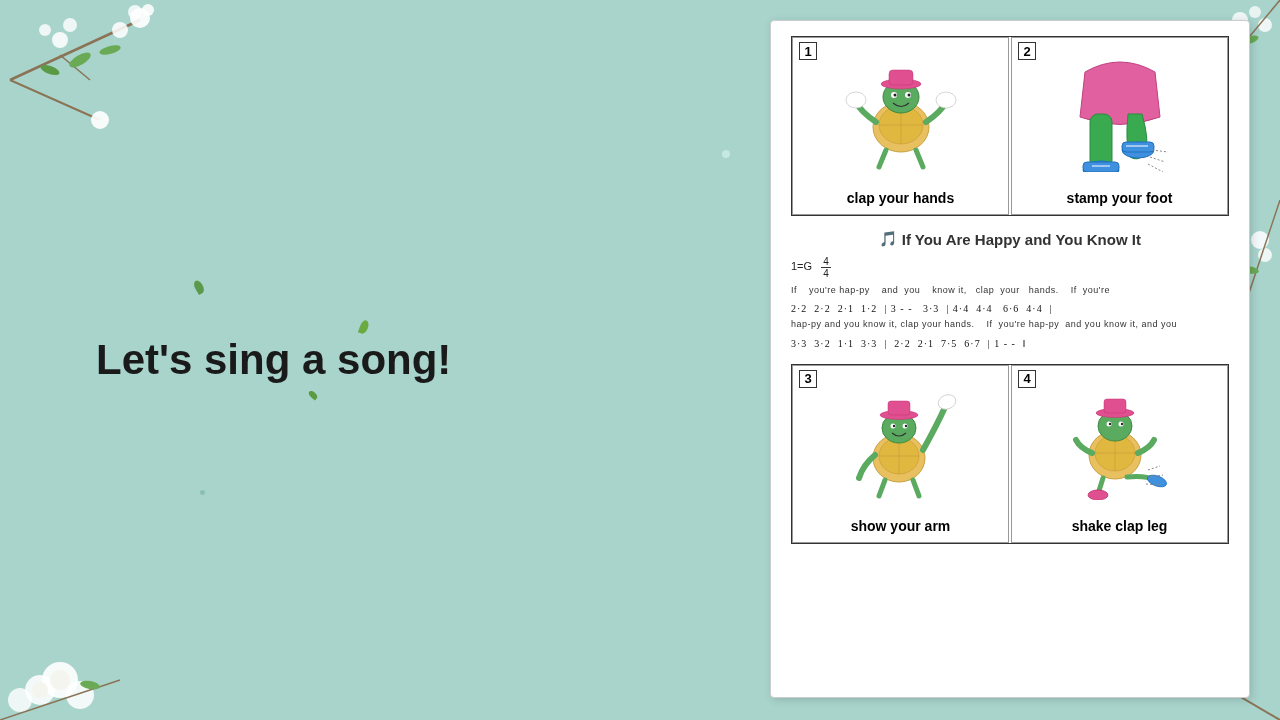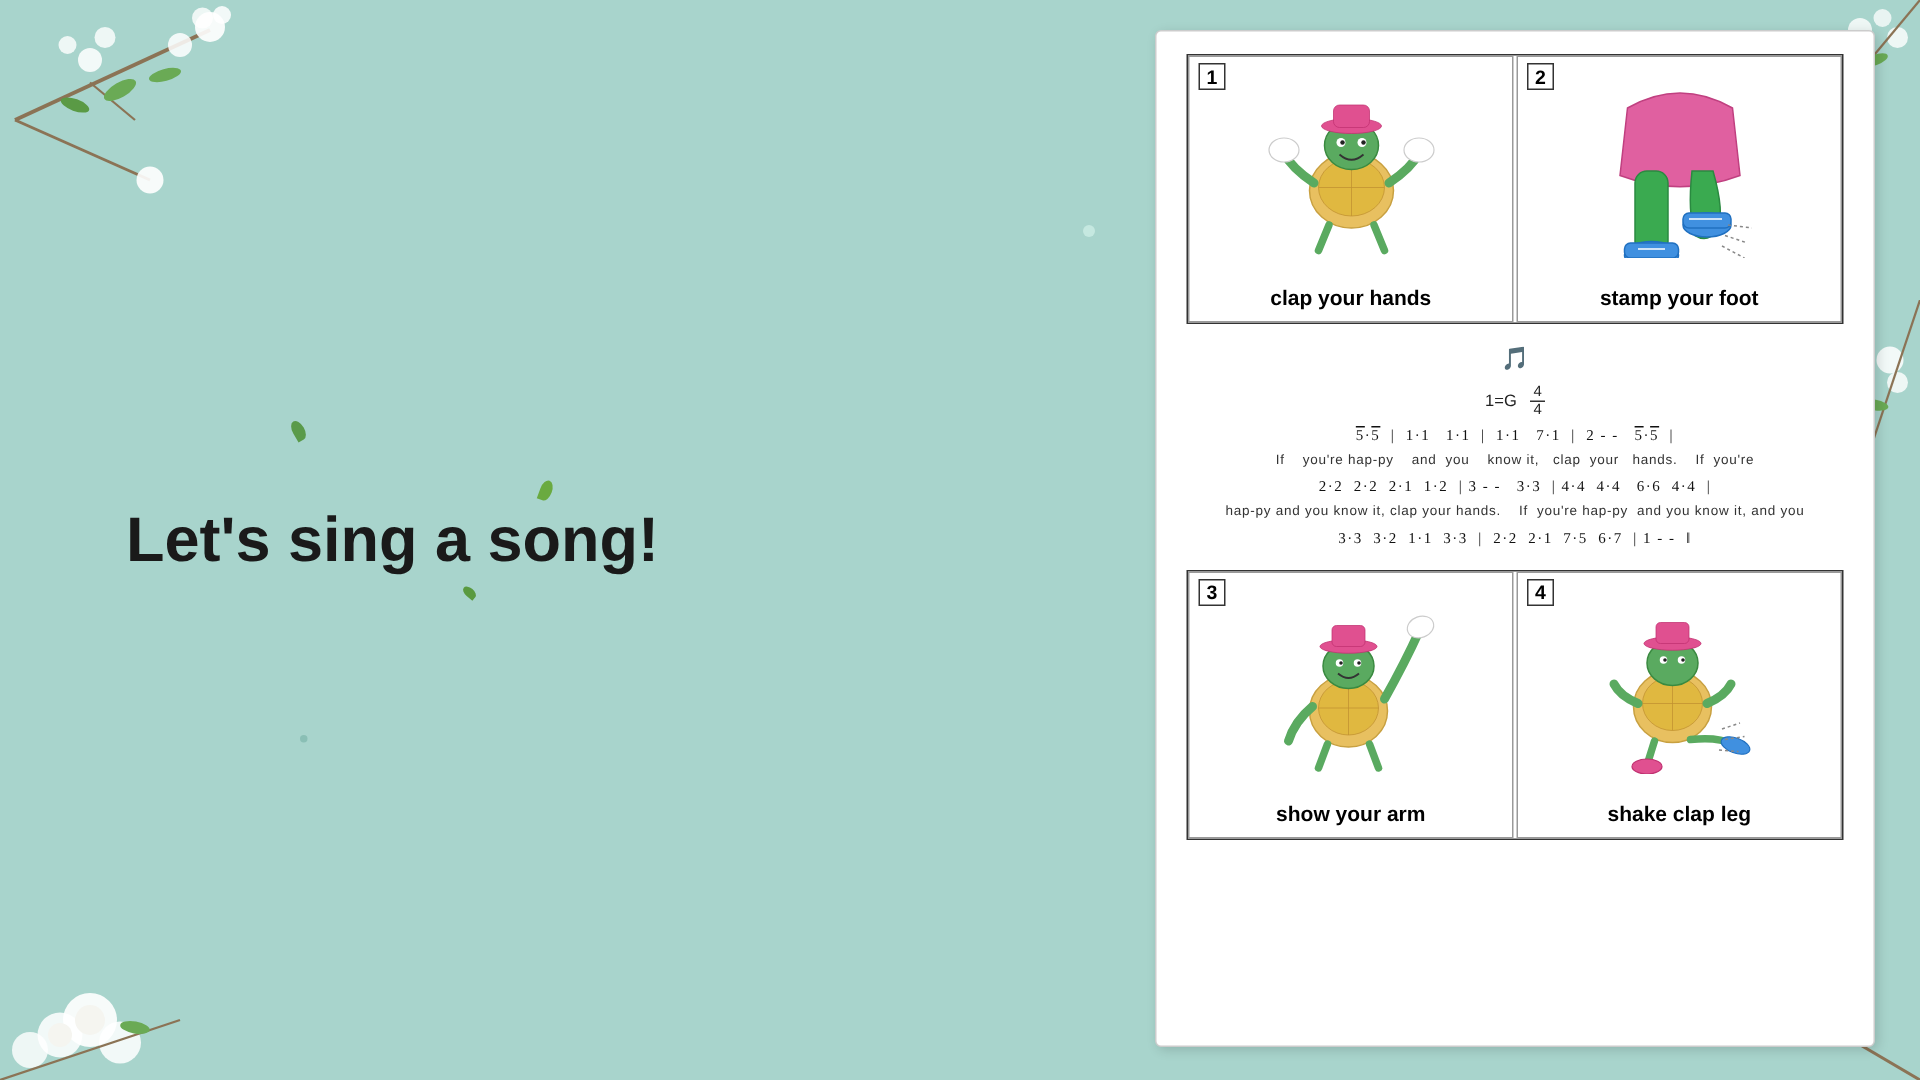--- a/index.html
+++ b/index.html
@@ -64,21 +64,21 @@
       width: 8px;
       height: 14px;
       background: #5a9a4a;
       border-radius: 50% 50% 50% 0;
       transform: rotate(-45deg);
     }
 
     
     .left-content {
       position: absolute;
-      left: 84px;
+      left: 96px;
       top: 50%;
       transform: translateY(-50%);
       width: 420px;
     }
 
     .main-heading {
       font-size: 42px;
       font-weight: 900;
       color: #1a1a1a;
       line-height: 1.3;
@@ -161,21 +161,20 @@
       display: flex;
       align-items: center;
       justify-content: center;
       gap: 4px;
     }
 
     .song-notation {
       font-size: 10.5px;
       line-height: 1.6;
       color: #222;
-      text-align: center;
     }
 
     .notation-key {
       font-size: 11px;
       margin-bottom: 4px;
     }
 
     
     .dot {
       position: absolute;
@@ -351,35 +350,32 @@
           <line x1="88" y1="122" x2="103" y2="130" stroke="#888" stroke-width="1" stroke-dasharray="2,2"></line>
         </svg>
       </div>
       <div class="cell-label">stamp your foot</div>
     </div>
   </div>
 
   <div class="song-section">
     <div class="song-title">
       <span>🎵</span>
+      <span>If You Are Happy and You Know It</span>
     </div>
 
     <div class="song-notation">
       <div class="notation-key">
         1=G &nbsp;
         <span style="display:inline-flex;flex-direction:column;align-items:center;font-size:10px;vertical-align:middle;line-height:1.1;">
           <span style="border-bottom:1px solid #333;padding:0 2px;">4</span>
           <span style="padding:0 2px;">4</span>
         </span>
       </div>
 
-      <div class="note-number-row">
-        <span style="text-decoration:overline;">5</span>·<span style="text-decoration:overline;">5</span> &nbsp;|&nbsp;
-        1·1 &nbsp; 1·1 &nbsp;|&nbsp; 1·1 &nbsp; 7·1 &nbsp;|&nbsp; 2 - - &nbsp; <span style="text-decoration:overline;">5</span>·<span style="text-decoration:overline;">5</span> &nbsp;|
-      </div>
       <div class="lyrics-row">
         If &nbsp;&nbsp; you're hap-py &nbsp;&nbsp; and &nbsp;you &nbsp;&nbsp; know it, &nbsp; clap &nbsp;your &nbsp;&nbsp;hands. &nbsp;&nbsp; If &nbsp;you're
       </div>
 
       <div class="note-number-row">
         2·2 &nbsp;2·2 &nbsp;2·1 &nbsp;1·2 &nbsp;| 3 - - &nbsp; 3·3 &nbsp;| 4·4 &nbsp;4·4 &nbsp; 6·6 &nbsp;4·4 &nbsp;|
       </div>
       <div class="lyrics-row">
         hap-py and you know it, clap your hands. &nbsp;&nbsp; If &nbsp;you're hap-py &nbsp;and you know it, and you
       </div>

